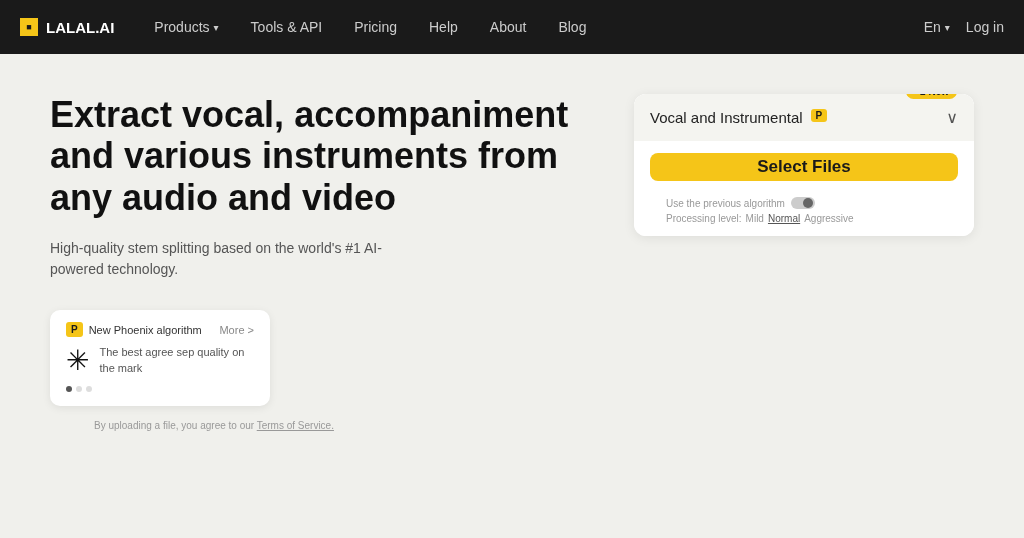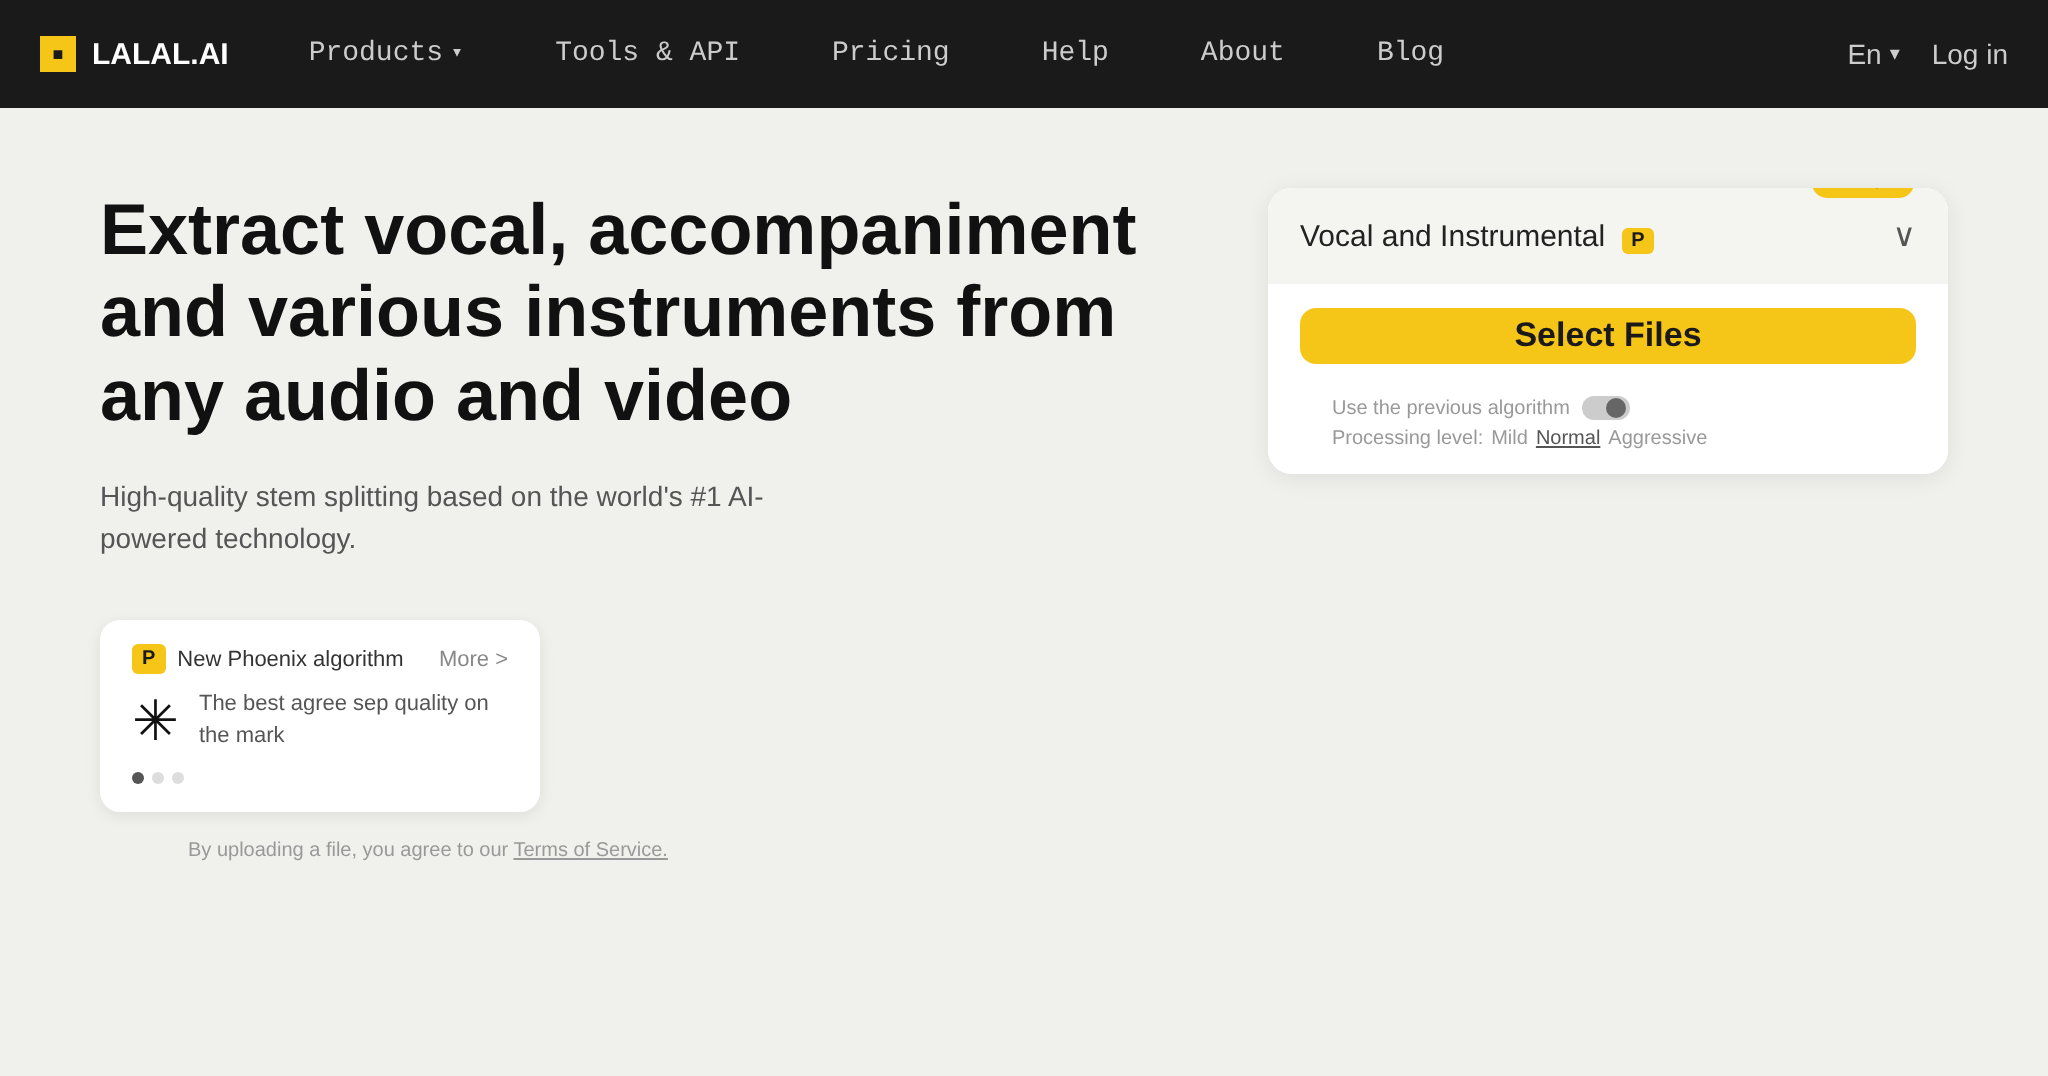--- a/index.html
+++ b/index.html
@@ -31,23 +31,22 @@
       display: flex;
       align-items: center;
       justify-content: center;
       font-size: 9px;
       font-weight: bold;
       color: #1a1a1a;
     }
     .navbar-nav {
       display: flex;
       align-items: center;
-      gap: 14px;
+      gap: 0;
       flex: 1;
-      font-family: Liberation Mono, monospace;
     }
     .nav-item {
       color: #ccc;
       font-size: 14px;
       padding: 0 16px;
       height: 54px;
       display: flex;
       align-items: center;
       cursor: pointer;
       white-space: nowrap;
@@ -249,21 +248,21 @@
       padding: 2px 8px;
       font-size: 10px;
       font-weight: 700;
       color: #1a1a1a;
     }
     .dropdown-label {
       font-size: 15px;
       color: #222;
       font-weight: 500;
       display: flex;
-      align-items: flex-end;
+      align-items: flex-start;
       gap: 8px;
     }
     .p-badge {
       background: #f5c518;
       border-radius: 3px;
       padding: 1px 5px;
       font-size: 10px;
       font-weight: 700;
       color: #1a1a1a;
     }

